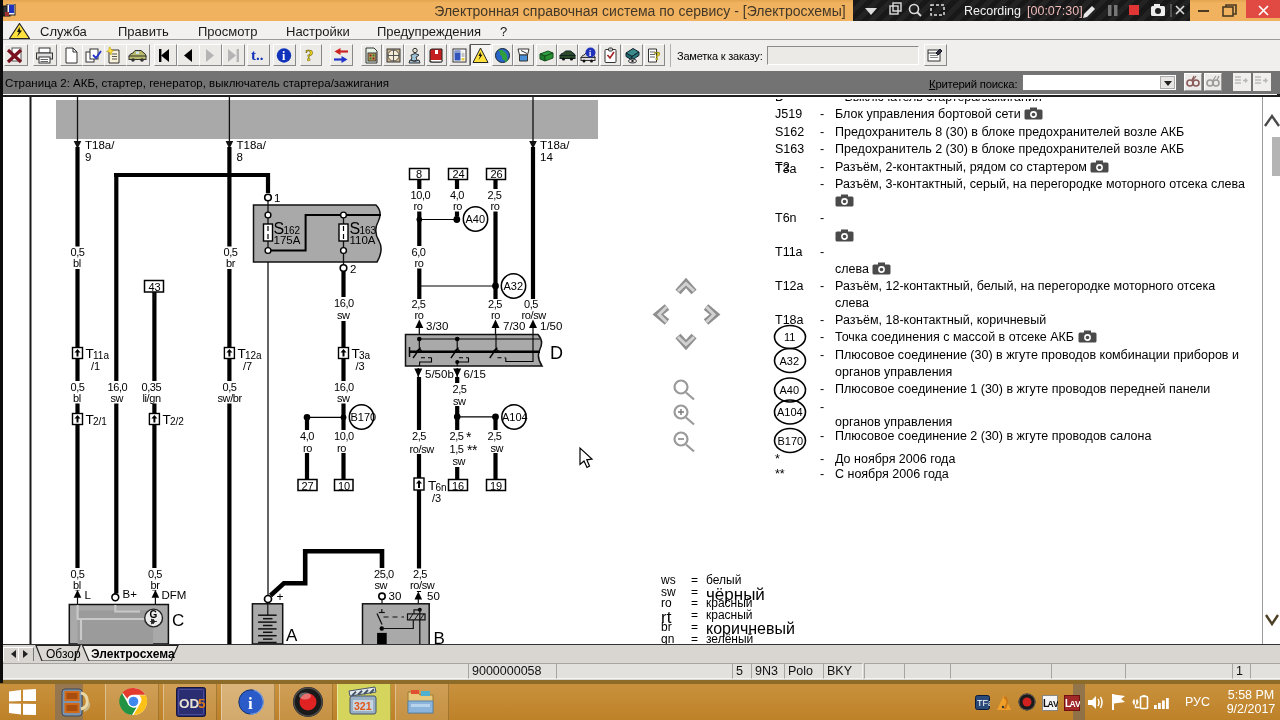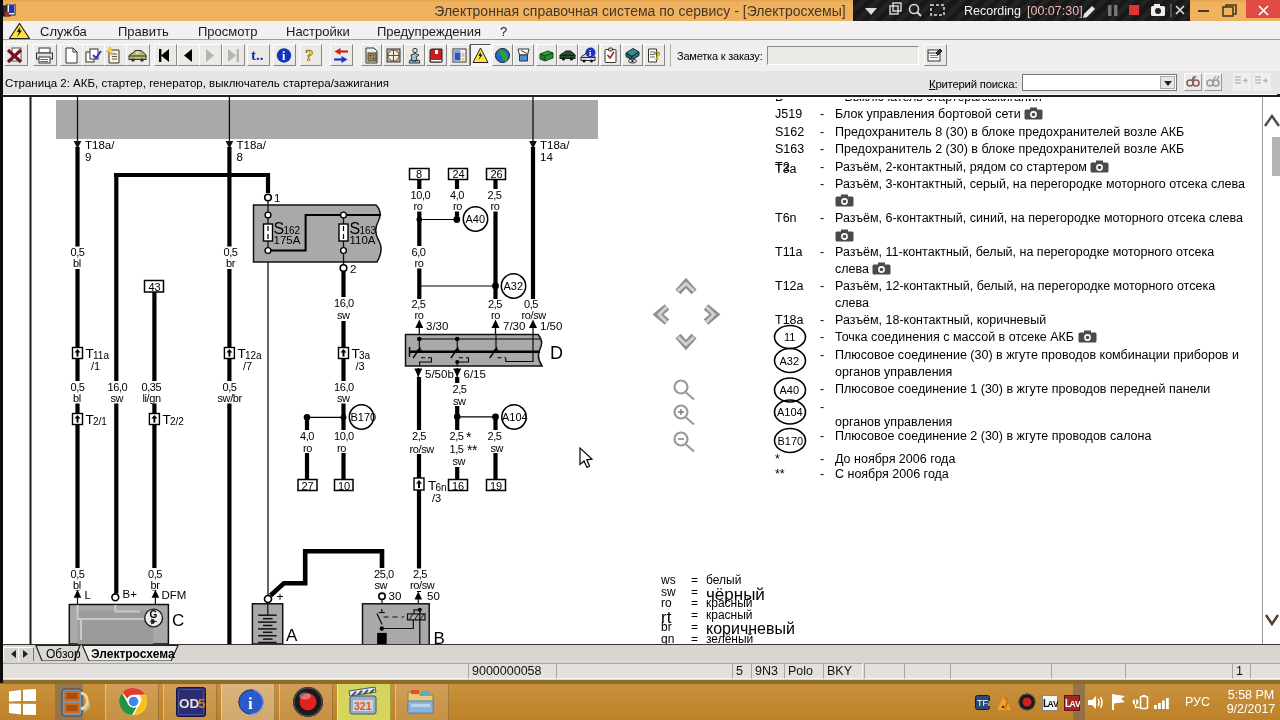--- a/index.html
+++ b/index.html
@@ -7,21 +7,21 @@
   
   #titlebar{left:0;top:0;width:1280px;height:21px;background:linear-gradient(#e2a44e,#f0b25e 3px 100%);}
   #titletext{left:0;top:3px;width:1280px;text-align:center;font-size:14px;color:#42382a;}
   #recbar{left:853px;top:0;width:337px;height:21px;background:repeating-linear-gradient(135deg,#181818 0 5px,#232323 5px 10px);color:#e8e8e8;}
   #closebtn{left:1246px;top:0;width:34px;height:18px;background:#e04a42;}
   
   #menubar{left:0;top:21px;width:1280px;height:18px;background:#f2f1ef;font-size:13px;color:#1a1a1a;border-bottom:1px solid #9a9a9a;box-sizing:content-box;}
   #menubar span{position:absolute;top:3px;}
   
   #toolbar1{left:0;top:40px;width:1280px;height:31px;background:#f0efed;}
-  #toolbar2{left:0;top:71px;width:1280px;height:23px;background:#e5e5e5;}
+  #toolbar2{left:0;top:71px;width:1280px;height:23px;background:#737373;}
   .tbtn{position:absolute;top:4px;width:21px;height:22px;background:#eceae7;border-top:1px solid #fdfdfd;border-left:1px solid #fdfdfd;border-right:1px solid #888;border-bottom:1px solid #888;box-sizing:border-box;}
   .tbtn svg{position:absolute;left:1px;top:2px;}
   
   #content{left:0;top:95px;width:1280px;height:549px;background:#fff;border-top:2px solid #1e1e1e;box-sizing:border-box;}
   
   .lg{position:absolute;font-size:12.5px;color:#000;white-space:nowrap;}
   
   #tabbar{left:0;top:644px;width:1280px;height:17px;background:#d9d6d1;border-top:1.5px solid #333;box-sizing:border-box;}
   #statusbar{left:0;top:661px;width:1280px;height:19px;background:#d9d6d1;font-size:12.5px;color:#111;}
   .scell{position:absolute;top:2px;height:14px;background:#e3e1de;border:1px solid #a7a5a2;border-right-color:#f5f4f2;border-bottom-color:#f5f4f2;padding:0 3px;}
@@ -728,30 +728,28 @@
     <div class="lg" style="left:820px;top:176.8px">-</div>
     <div class="lg" style="left:835px;top:176.8px">Разъём, 3-контактный, серый, на перегородке моторного отсека слева</div>
   <div class="lg" style="left:835px;top:193.5px"><svg width="19" height="13" viewBox="0 0 19 13" style="vertical-align:-2px">
         <rect x="0.5" y="2.5" width="18" height="10" rx="1.5" fill="#4a4a4a"></rect>
         <rect x="6" y="0.5" width="7" height="3" fill="#4a4a4a"></rect>
         <circle cx="9.5" cy="7.5" r="3.4" fill="#fff"></circle>
         <circle cx="9.5" cy="7.5" r="1.8" fill="#4a4a4a"></circle>
       </svg></div>
   <div class="lg" style="left:775px;top:211px">T6n</div>
     <div class="lg" style="left:820px;top:211px">-</div>
-    <div class="lg" style="left:835px;top:211px">Разъём, 6-контактный, синий, на перегородке моторного отсека слева</div>
   <div class="lg" style="left:835px;top:228.5px"><svg width="19" height="13" viewBox="0 0 19 13" style="vertical-align:-2px">
         <rect x="0.5" y="2.5" width="18" height="10" rx="1.5" fill="#4a4a4a"></rect>
         <rect x="6" y="0.5" width="7" height="3" fill="#4a4a4a"></rect>
         <circle cx="9.5" cy="7.5" r="3.4" fill="#fff"></circle>
         <circle cx="9.5" cy="7.5" r="1.8" fill="#4a4a4a"></circle>
       </svg></div>
   <div class="lg" style="left:775px;top:244.8px">T11a</div>
     <div class="lg" style="left:820px;top:244.8px">-</div>
-    <div class="lg" style="left:835px;top:244.8px">Разъём, 11-контактный, белый, на перегородке моторного отсека</div>
   <div class="lg" style="left:835px;top:262px">слева <svg width="19" height="13" viewBox="0 0 19 13" style="vertical-align:-2px">
         <rect x="0.5" y="2.5" width="18" height="10" rx="1.5" fill="#4a4a4a"></rect>
         <rect x="6" y="0.5" width="7" height="3" fill="#4a4a4a"></rect>
         <circle cx="9.5" cy="7.5" r="3.4" fill="#fff"></circle>
         <circle cx="9.5" cy="7.5" r="1.8" fill="#4a4a4a"></circle>
       </svg></div>
   <div class="lg" style="left:775px;top:278.8px">T12a</div>
     <div class="lg" style="left:820px;top:278.8px">-</div>
     <div class="lg" style="left:835px;top:278.8px">Разъём, 12-контактный, белый, на перегородке моторного отсека</div>
   <div class="lg" style="left:835px;top:296px">слева</div>

